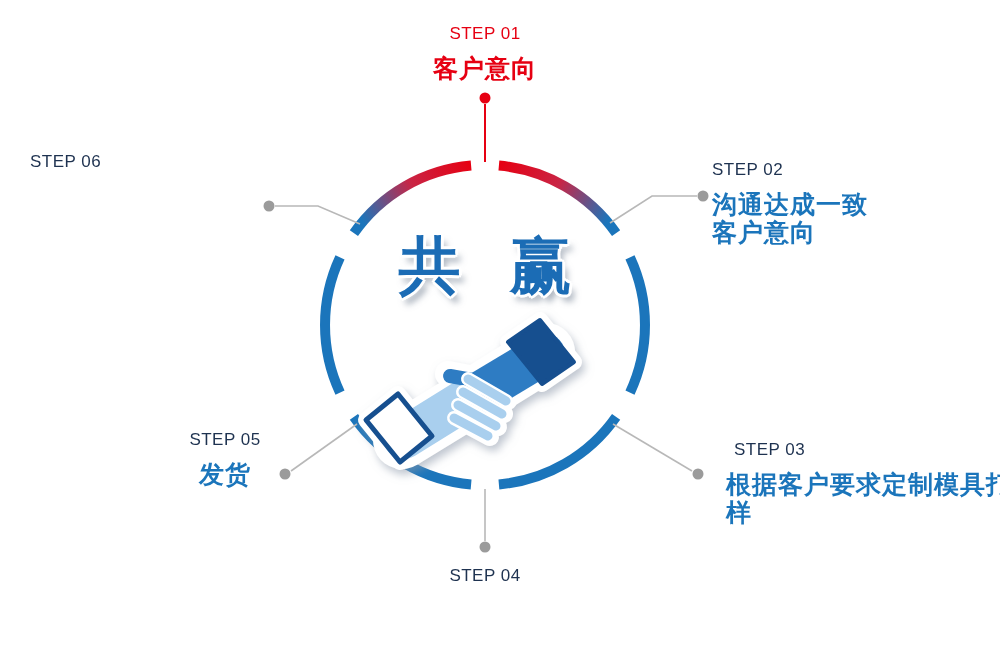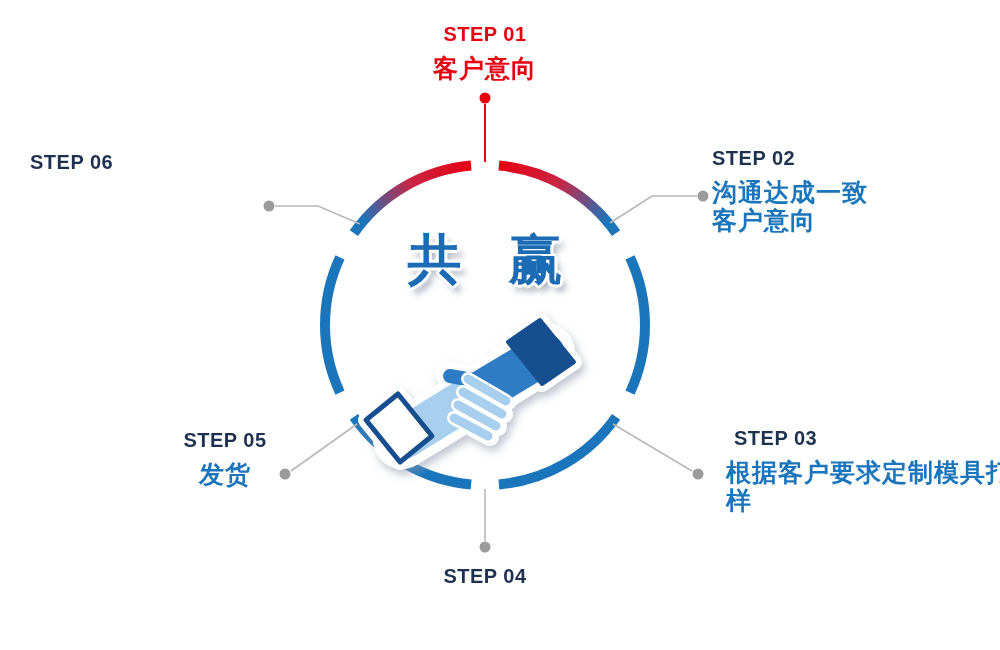--- a/index.html
+++ b/index.html
@@ -7,34 +7,34 @@
     --line:#b8b8b8; --dot:#9b9b9b;
   }
   html,body{margin:0;padding:0;background:#fff;}
   #canvas{
     position:relative;width:1000px;height:650px;background:#ffffff;overflow:hidden;
     font-family:"Liberation Sans","DejaVu Sans",sans-serif;
   }
   .svg-layer{position:absolute;left:0;top:0;}
   .step-block{position:absolute;}
   .step-label{
-    font-size:20px;font-weight:bold;color:var(--dark);letter-spacing:.5px;
+    font-size:17px;font-weight:normal;color:var(--dark);letter-spacing:.5px;
     line-height:20px;
   }
   .step-desc{
     font-size:25px;font-weight:bold;color:var(--blue);letter-spacing:1px;
     line-height:28px;margin-top:10px;
   }
   .step-red .step-label,.step-red .step-desc{color:var(--red);}
   .align-center{text-align:center;}
   .align-right{}
-  .align-left{text-align:left;}
+  .align-left{text-align:left;margin-top:12px;}
   #center-title{
     position:absolute;left:355px;top:224px;width:260px;text-align:center;
-    font-size:54px;font-weight:bold;color:#1b6cb5;letter-spacing:16px;
+    font-size:62px;font-weight:bold;color:#1b6cb5;letter-spacing:16px;
     text-indent:16px; 
     text-shadow:
       -3px 0 0 #fff, 3px 0 0 #fff, 0 -3px 0 #fff, 0 3px 0 #fff,
       -2px -2px 0 #fff, 2px 2px 0 #fff, 2px -2px 0 #fff, -2px 2px 0 #fff,
       5px 7px 6px rgba(100,115,135,.55);
   }
 </style>
 </head>
 <body>
 

